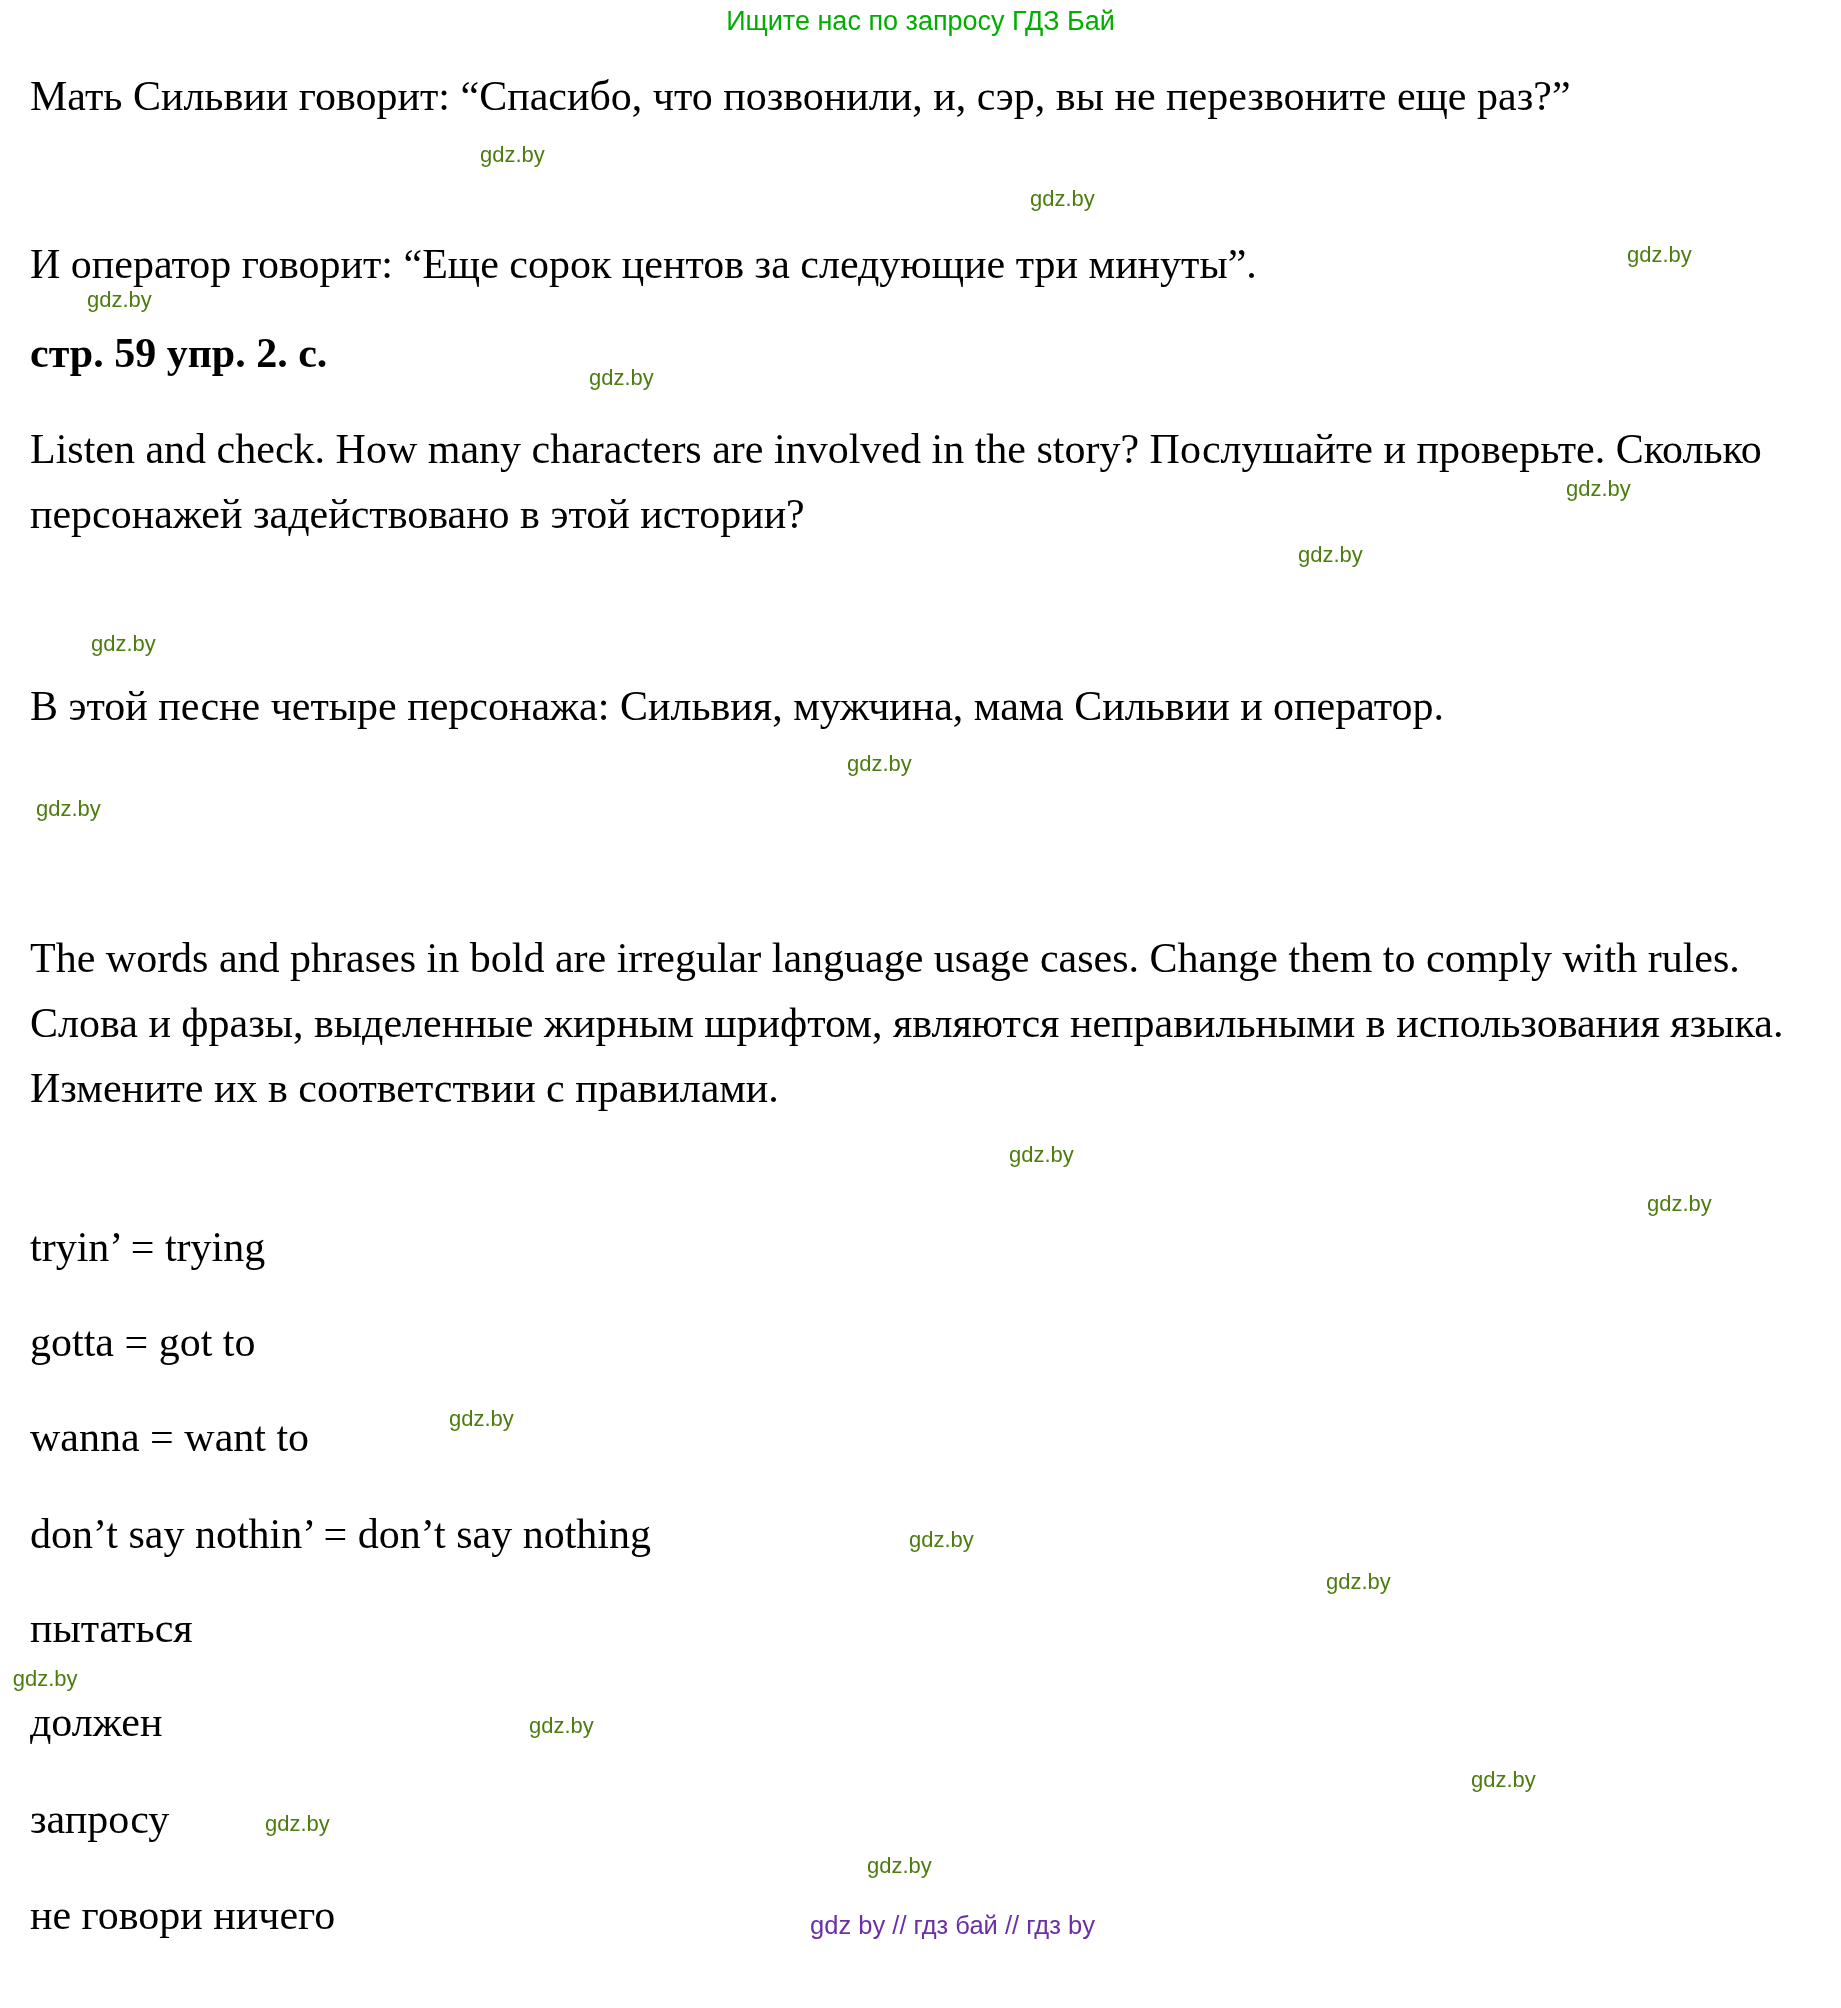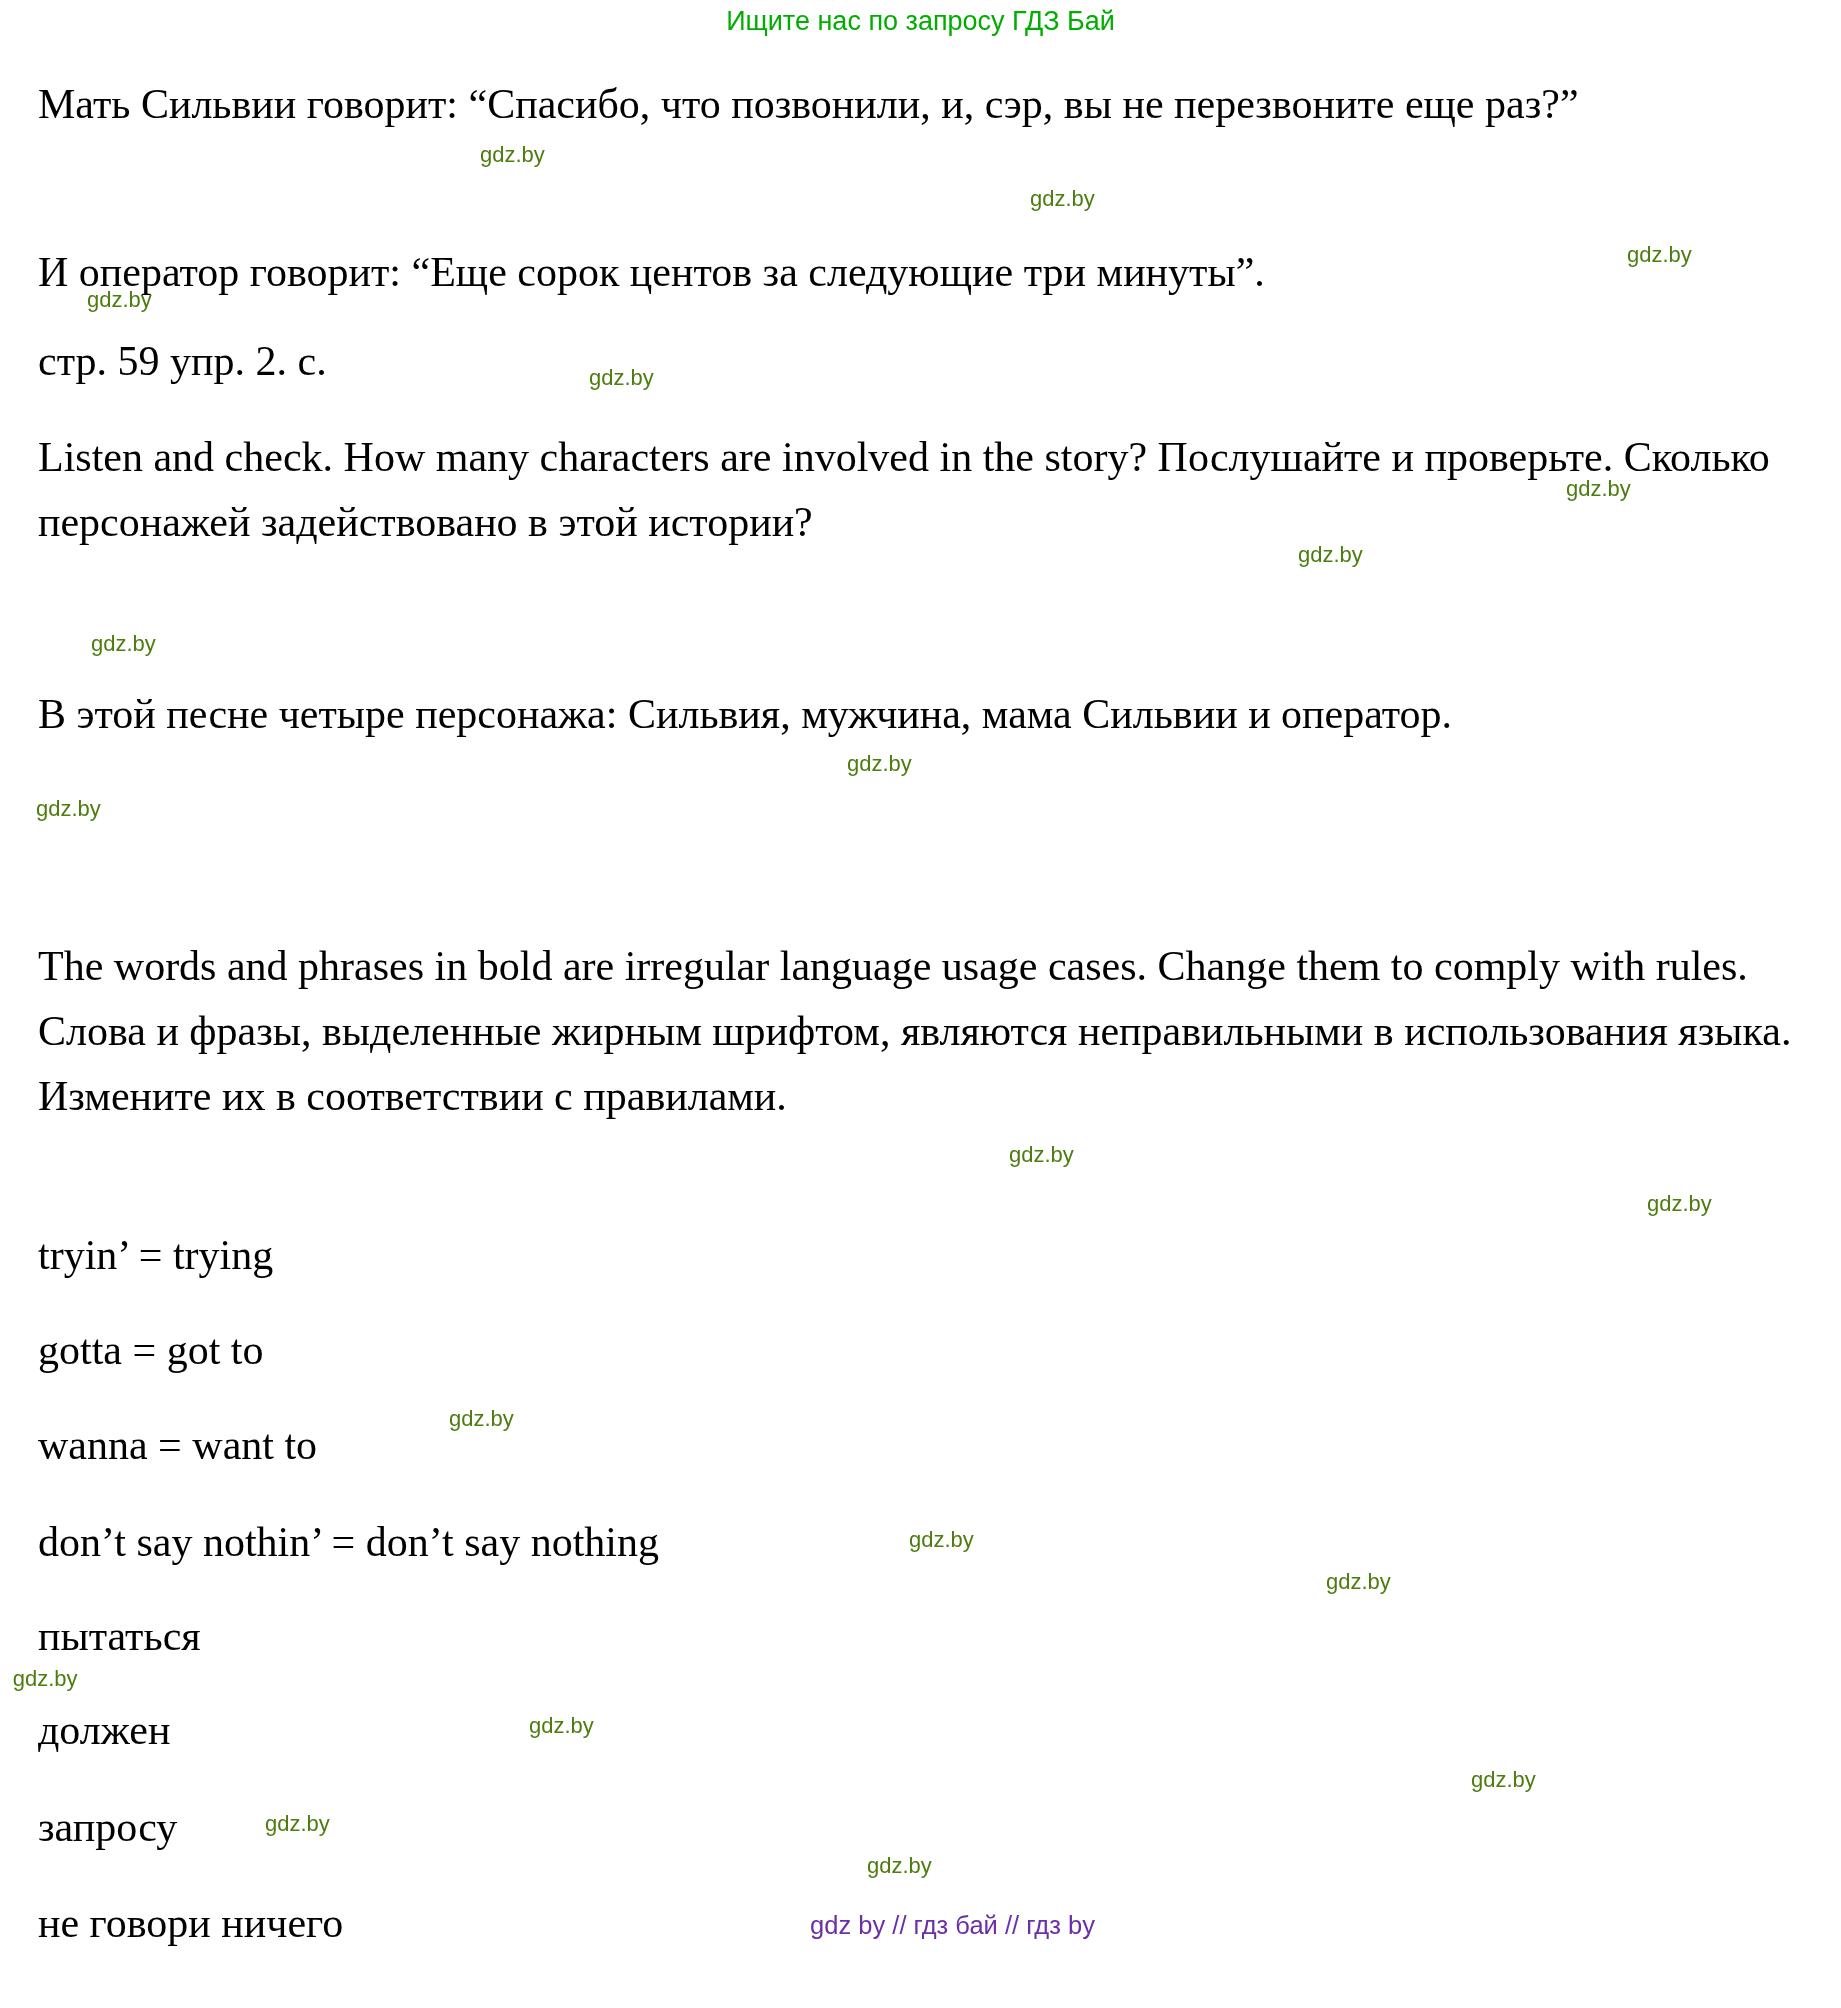--- a/index.html
+++ b/index.html
@@ -21,24 +21,24 @@
     font-family: "Liberation Sans", sans-serif;
     font-size: 27px;
     color: #00ae00;
   }
   .para {
     position: absolute;
     left: 22px;
     width: 1755px;
     font-size: 42px;
     line-height: 65px;
-    margin: 16px;
+    margin: 8px;
   }
   .heading {
-    font-weight: normal;
+    font-weight: bold;
   }
   .wm {
     position: absolute;
     font-family: "Liberation Sans", sans-serif;
     font-size: 22px;
     color: #4d7c0f;
     white-space: nowrap;
   }
   .footer {
     position: absolute;

